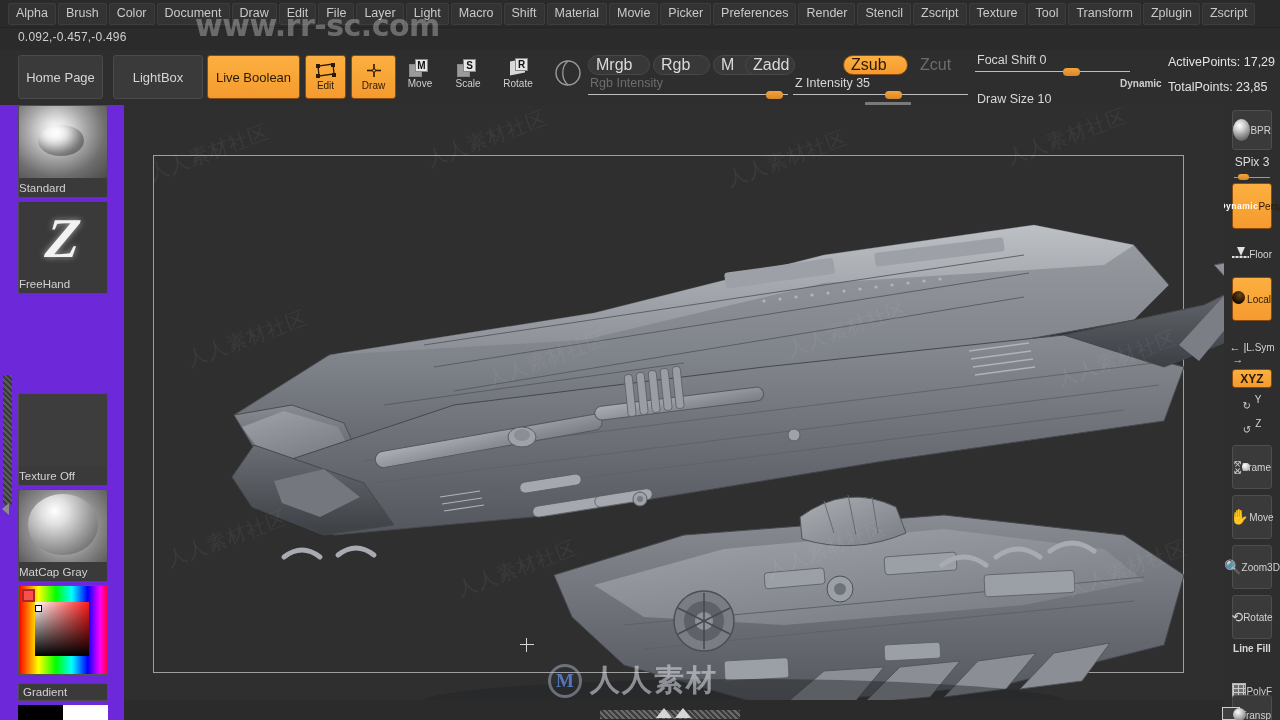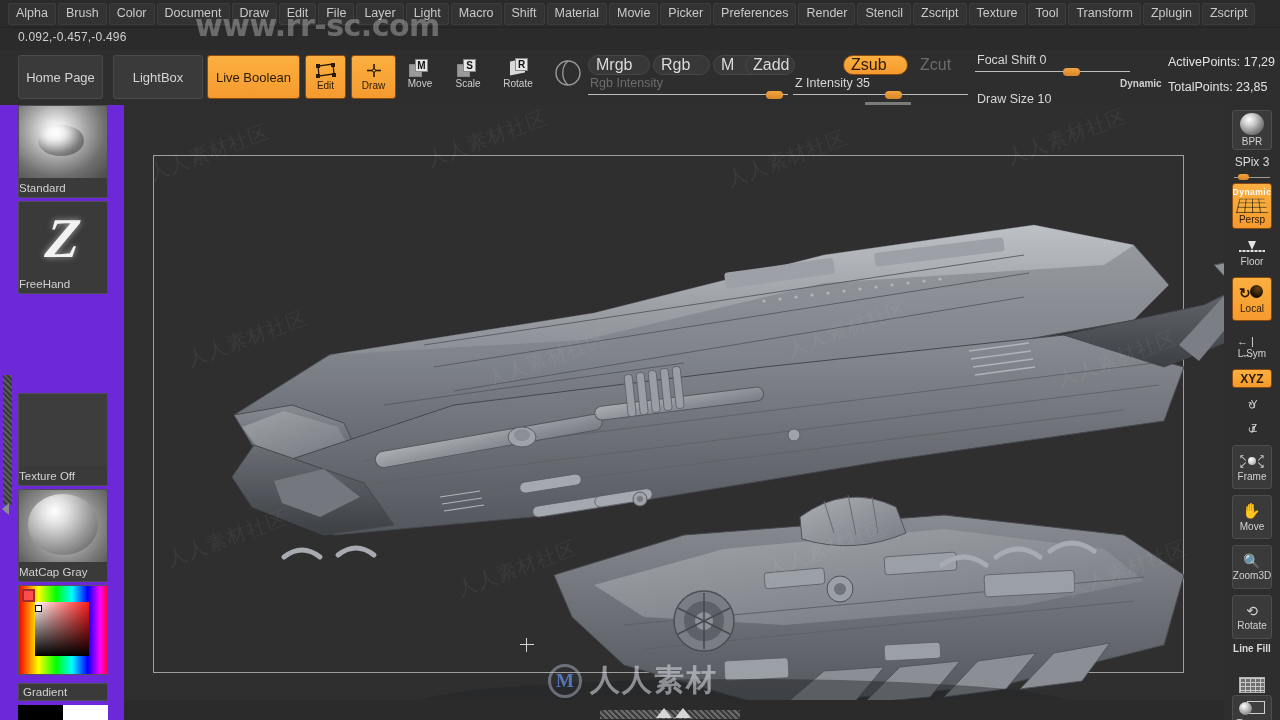--- a/index.html
+++ b/index.html
@@ -218,21 +218,21 @@
   }
 
   
   .rightbar {
     position: absolute; right: 0; top: 105px; width: 56px; height: 615px;
     background: #2e2e2e;
   }
   .rbtn {
     position: absolute; left: 8px; width: 40px;
     background: #3a3a3a; border: 1px solid #4e4e4e; border-radius: 3px;
-    display:flex; flex-direction:column; align-items:center; justify-content:center;
+    display:flex; flex-direction:row; align-items:center; justify-content:center;
     color:#d2d2d2; font-size:10px; cursor:default;
   }
   .rbtn.on {
     background: linear-gradient(#fbb040,#f59a2e);
     border:1px solid #8a4a10; color:#2a1a06;
   }
   .rbtn.plain { background:transparent; border:none; }
   .rbtn .rl { font-size:10px; line-height:11px; margin-top:1px; }
   .r-sphere {
     width:24px;height:22px;border-radius:50%;

